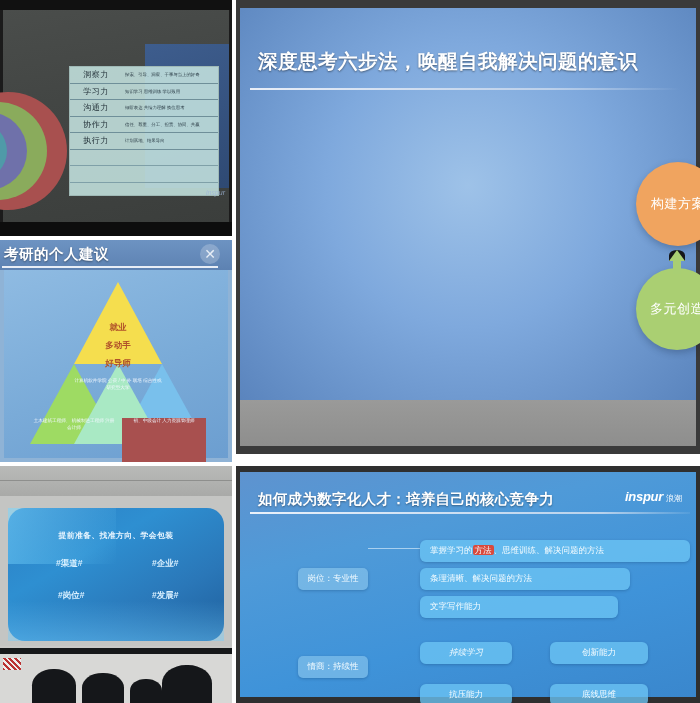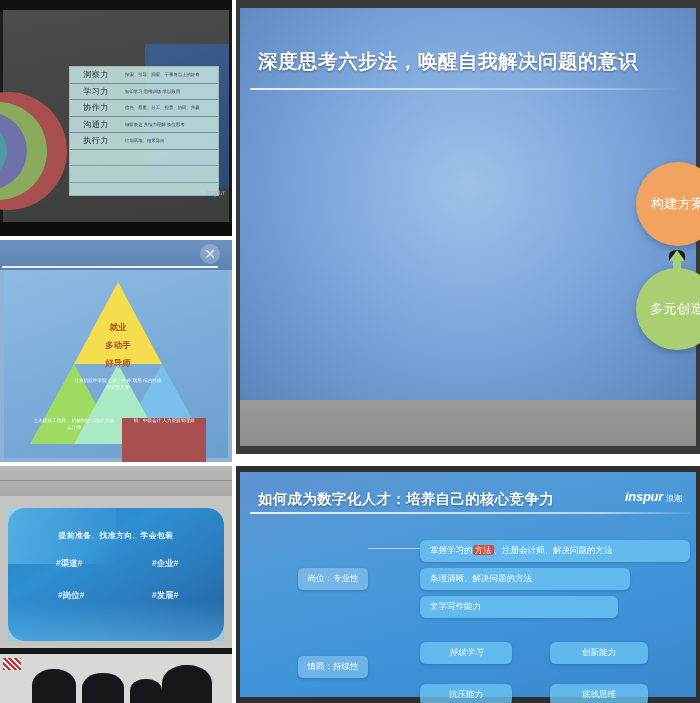--- a/index.html
+++ b/index.html
@@ -154,26 +154,26 @@
       <div class="wtable">
         <div class="wrow">
           <div class="wk">洞察力</div>
           <div class="wv">探索、引导、洞察、于事与当上的好奇</div>
         </div>
         <div class="wrow">
           <div class="wk">学习力</div>
           <div class="wv">知识学习 思维训练 学以致用</div>
         </div>
         <div class="wrow">
+          <div class="wk">沟通力</div>
+          <div class="wv">倾听表达 共情力理解 换位思考</div>
+        </div>
+        <div class="wrow">
           <div class="wk">协作力</div>
           <div class="wv">信任、尊重、分工、担责、协同、共赢</div>
-        </div>
-        <div class="wrow">
-          <div class="wk">沟通力</div>
-          <div class="wv">倾听表达 共情力理解 换位思考</div>
         </div>
         <div class="wrow">
           <div class="wk">执行力</div>
           <div class="wv">计划落地、结果导向</div>
         </div>
         <div class="wrow blank"></div>
         <div class="wrow blank"></div>
       </div>
       <div class="logo">inspur</div>
     </div>
@@ -205,20 +205,21 @@
         <div class="tri t-top"></div>
         <div class="pt p1">就业</div>
         <div class="pt p2">多动手</div>
         <div class="pt p3">好导师</div>
         <div class="smtxt m1">计算机软件学院 公费 / 中 外 联培 综合性或研究型大学</div>
         <div class="smtxt l1">土木建筑工程师、 机械制造工程师 注册会计师</div>
         <div class="smtxt r1">初、中级会计 人力资源管理师</div>
       </div>
     </div>
     <div class="bar"></div>
+    <div class="bl1-title">考研的个人建议</div>
     <div class="bl1-rule"></div>
     <div class="closebtn">✕</div>
   </div>
 
   <div class="panel" id="p-bl2">
     <div class="wallb"></div>
     <div class="ceil">
         <div class="seam"></div>
       </div>
     <div class="screen">
@@ -244,21 +245,21 @@
       <div class="br-rule"></div>
       <div class="brand">
         <span>inspur</span><span class="cn">浪潮</span>
       </div>
 
       <div class="connector"></div>
 
       <div class="grplabel gl1">岗位：专业性</div>
       <div class="grplabel gl2">情商：持续性</div>
 
-      <div class="chip ch1"><span>掌握学习的</span><span class="hl">方法</span><span>、注册会计师、解决问题的方法</span></div>
+      <div class="chip ch1"><span>掌握学习的</span><span class="hl">方法</span><span>、思维训练、解决问题的方法</span></div>
       <div class="chip ch2">条理清晰、解决问题的方法</div>
       <div class="chip ch3">文字写作能力</div>
       <div class="chip ch4">持续学习</div>
       <div class="chip ch5">创新能力</div>
       <div class="chip ch6">抗压能力</div>
       <div class="chip ch7">底线思维</div>
     </div>
   </div>
 
 </div>

